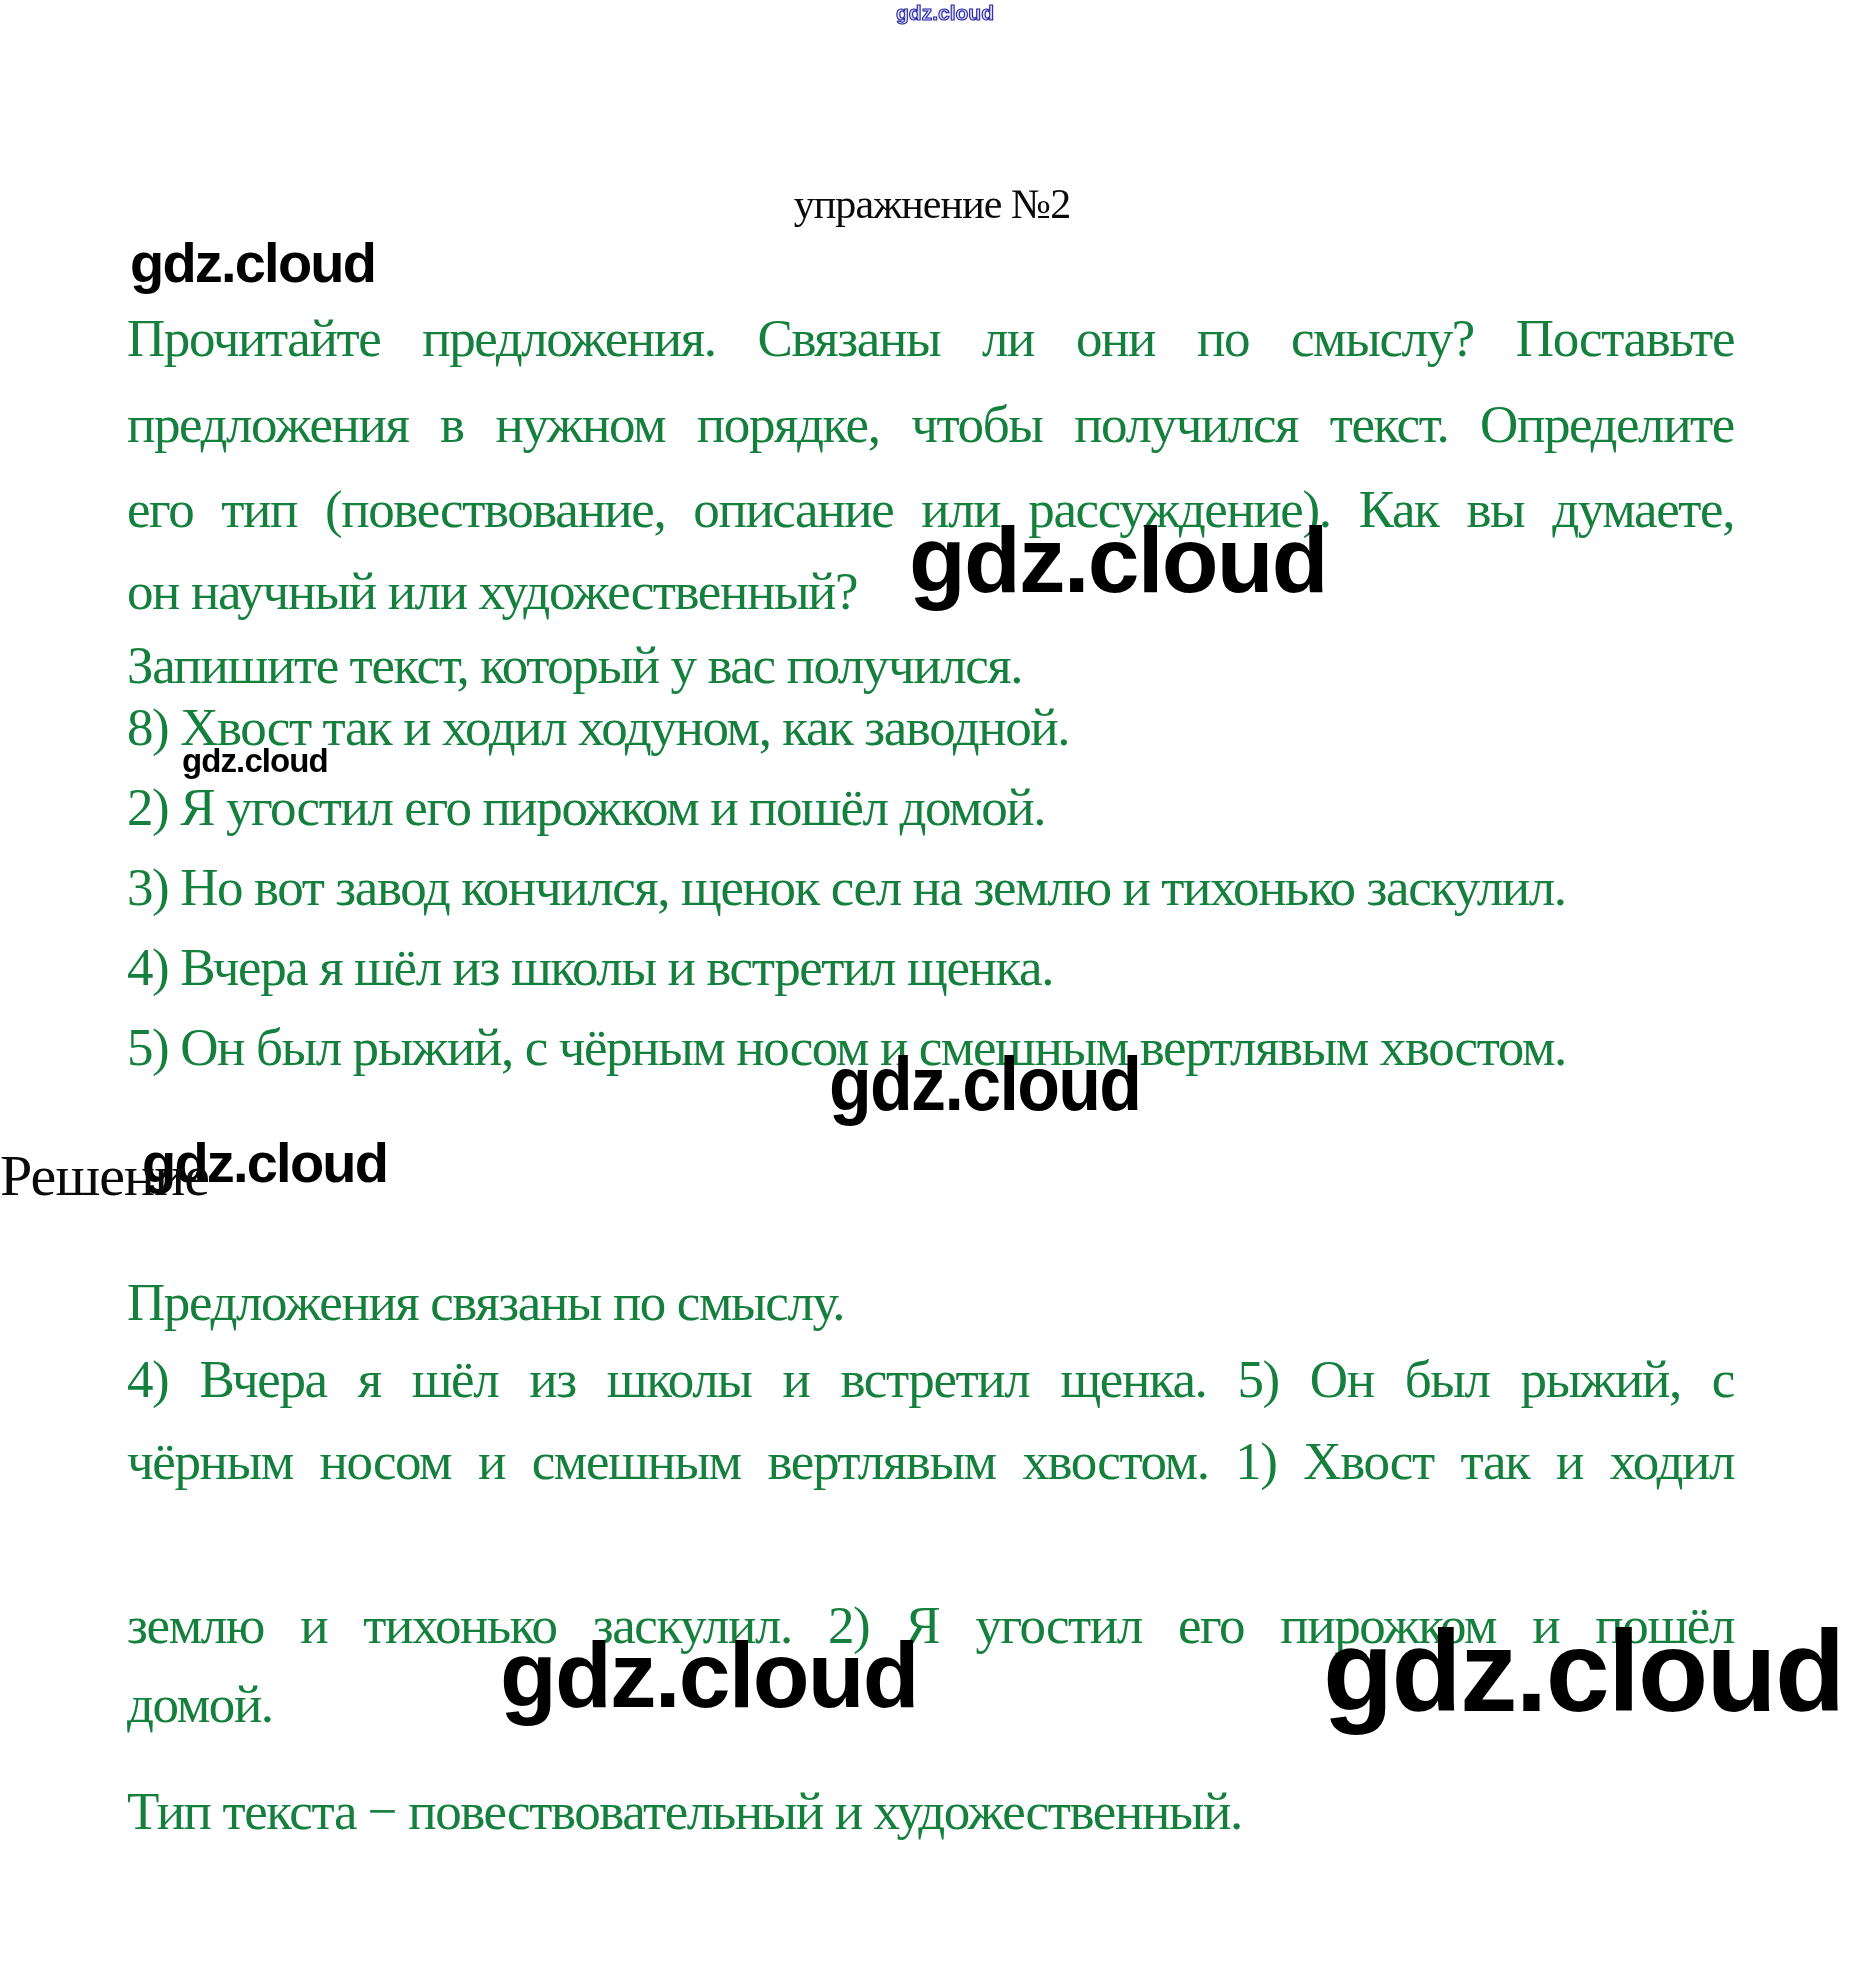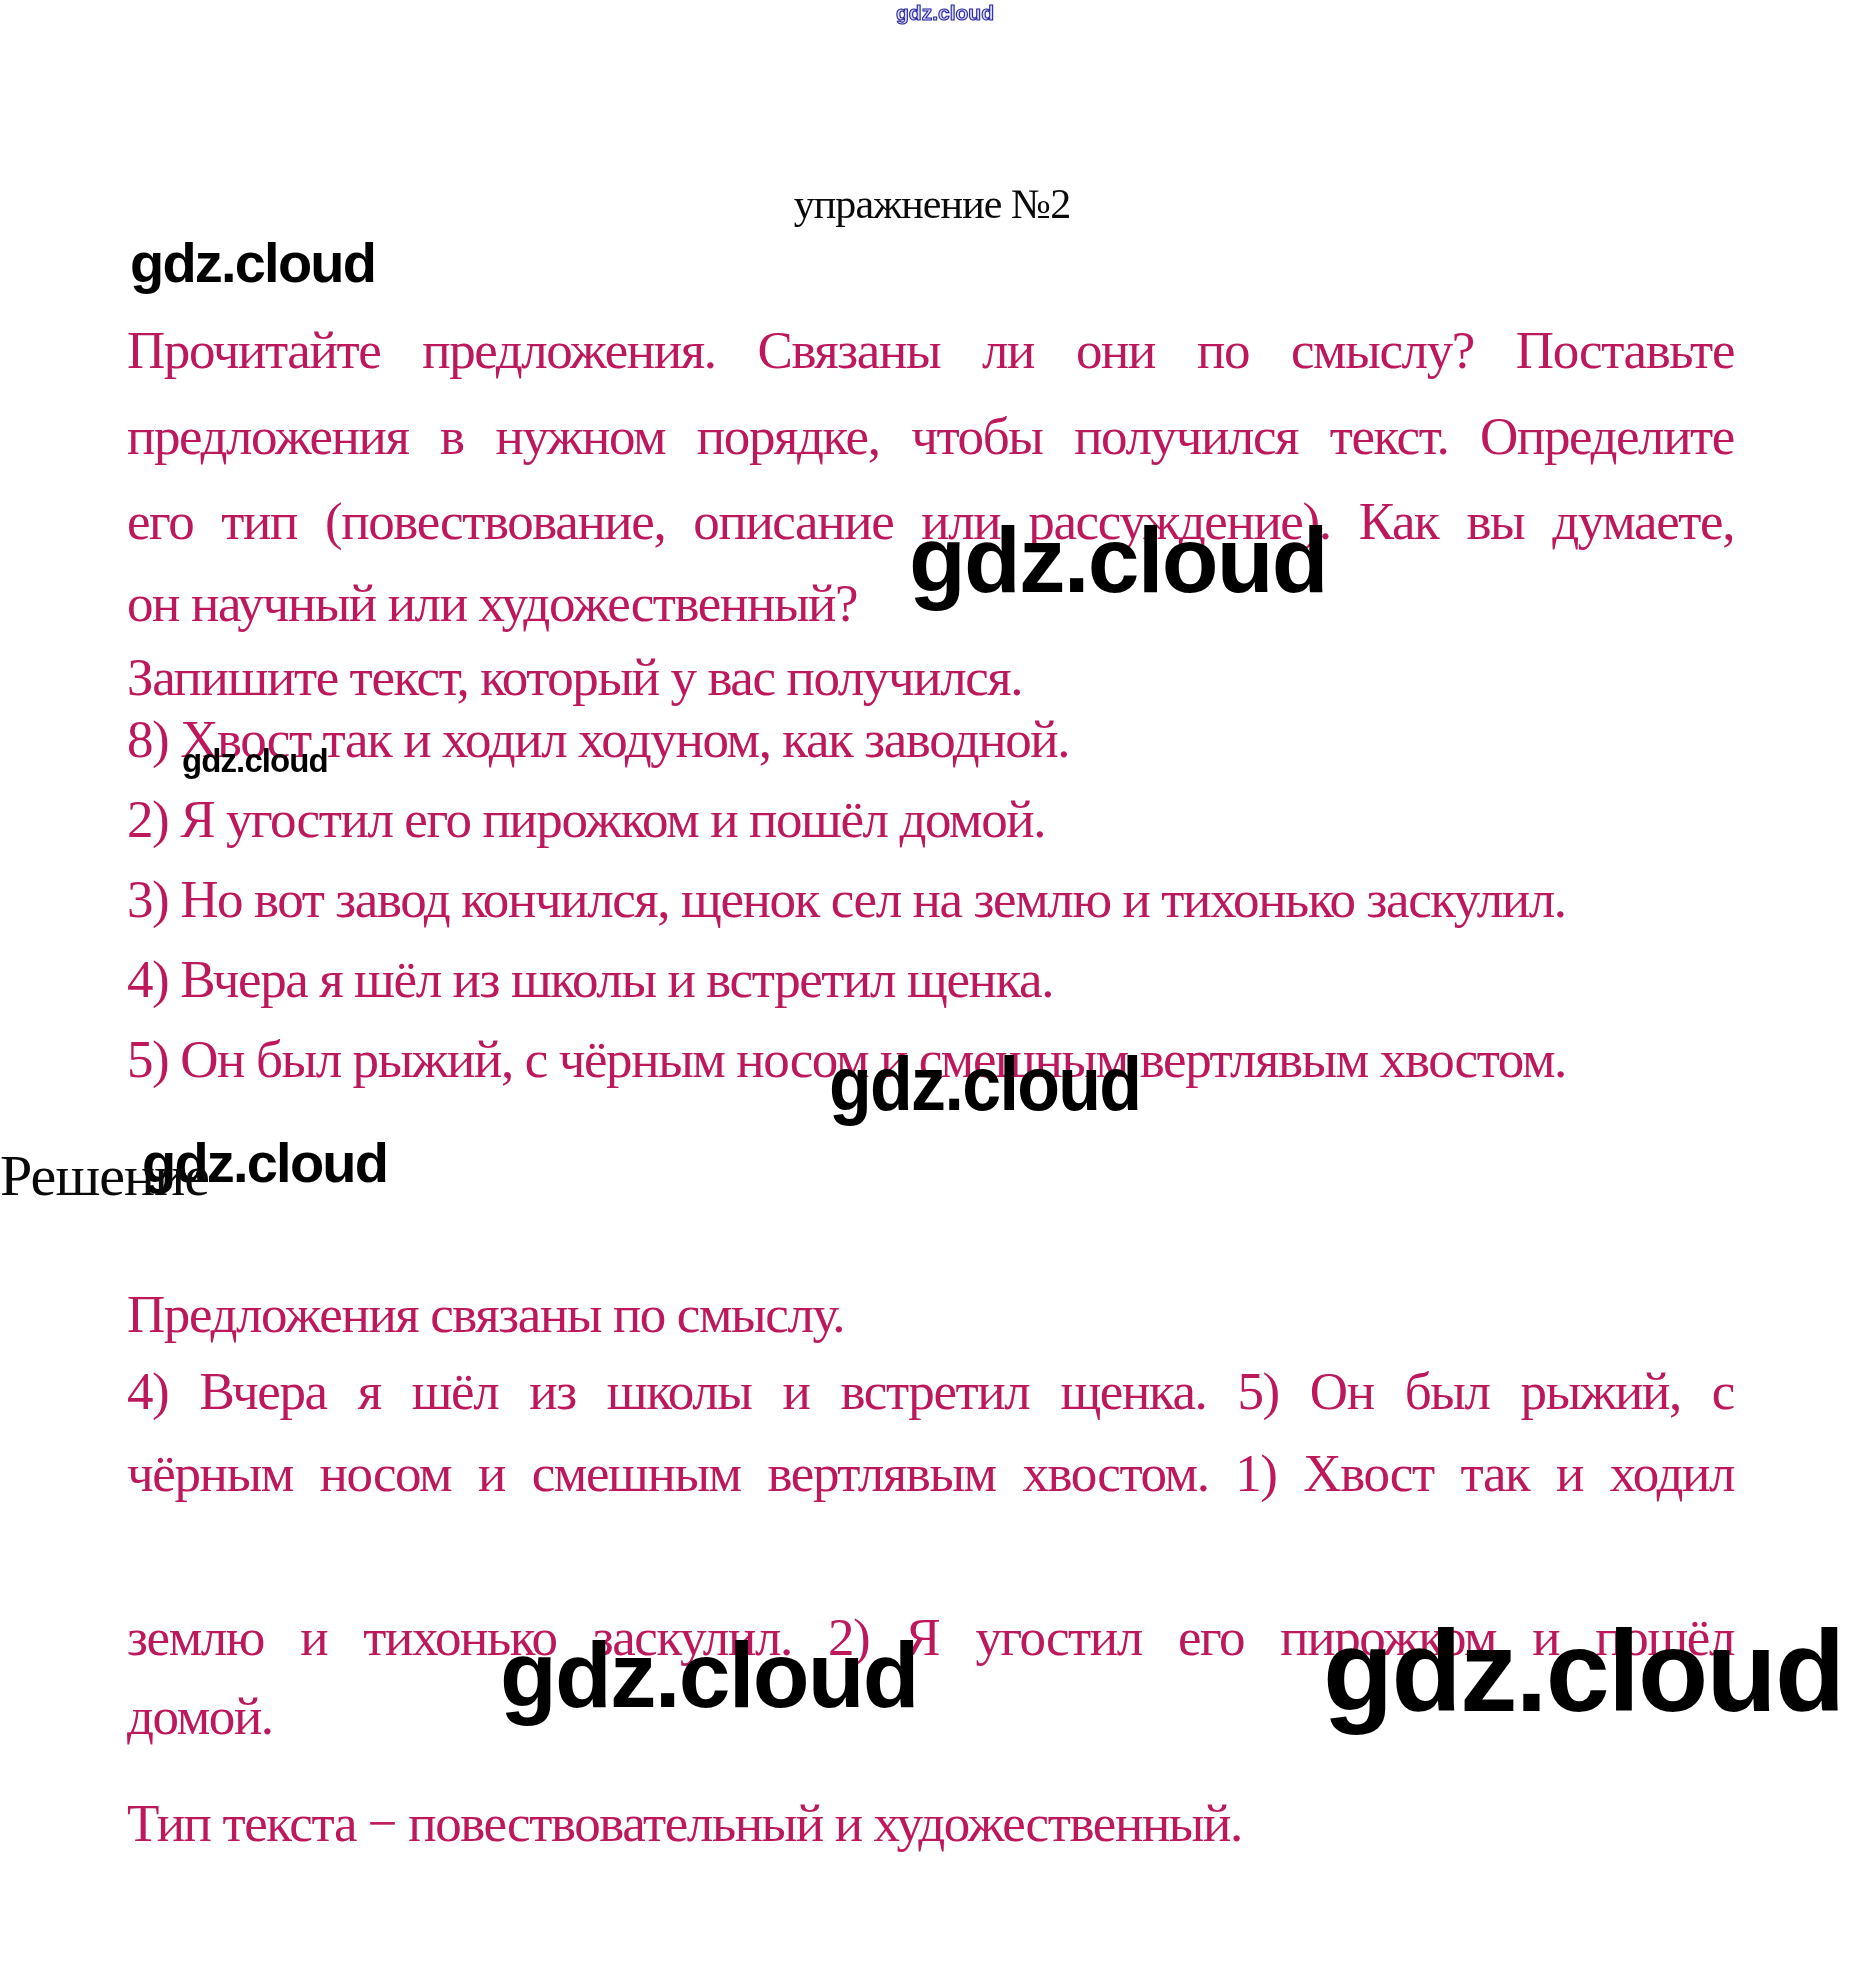--- a/index.html
+++ b/index.html
@@ -14,22 +14,21 @@
     border-radius: 10px;
   }
   .line {
     position: absolute;
     left: 127px;
     width: 1607px;
     font-size: 53px;
     line-height: 1.2;
     letter-spacing: -1.4px;
     white-space: nowrap;
-    color: #be185d;
-    margin-top: 12px;
+    color: #15803d;
   }
   .just {
     white-space: normal;
     text-align: justify;
     text-align-last: justify;
   }
   .title {
     position: absolute;
     top: 180px;
     left: 0;

